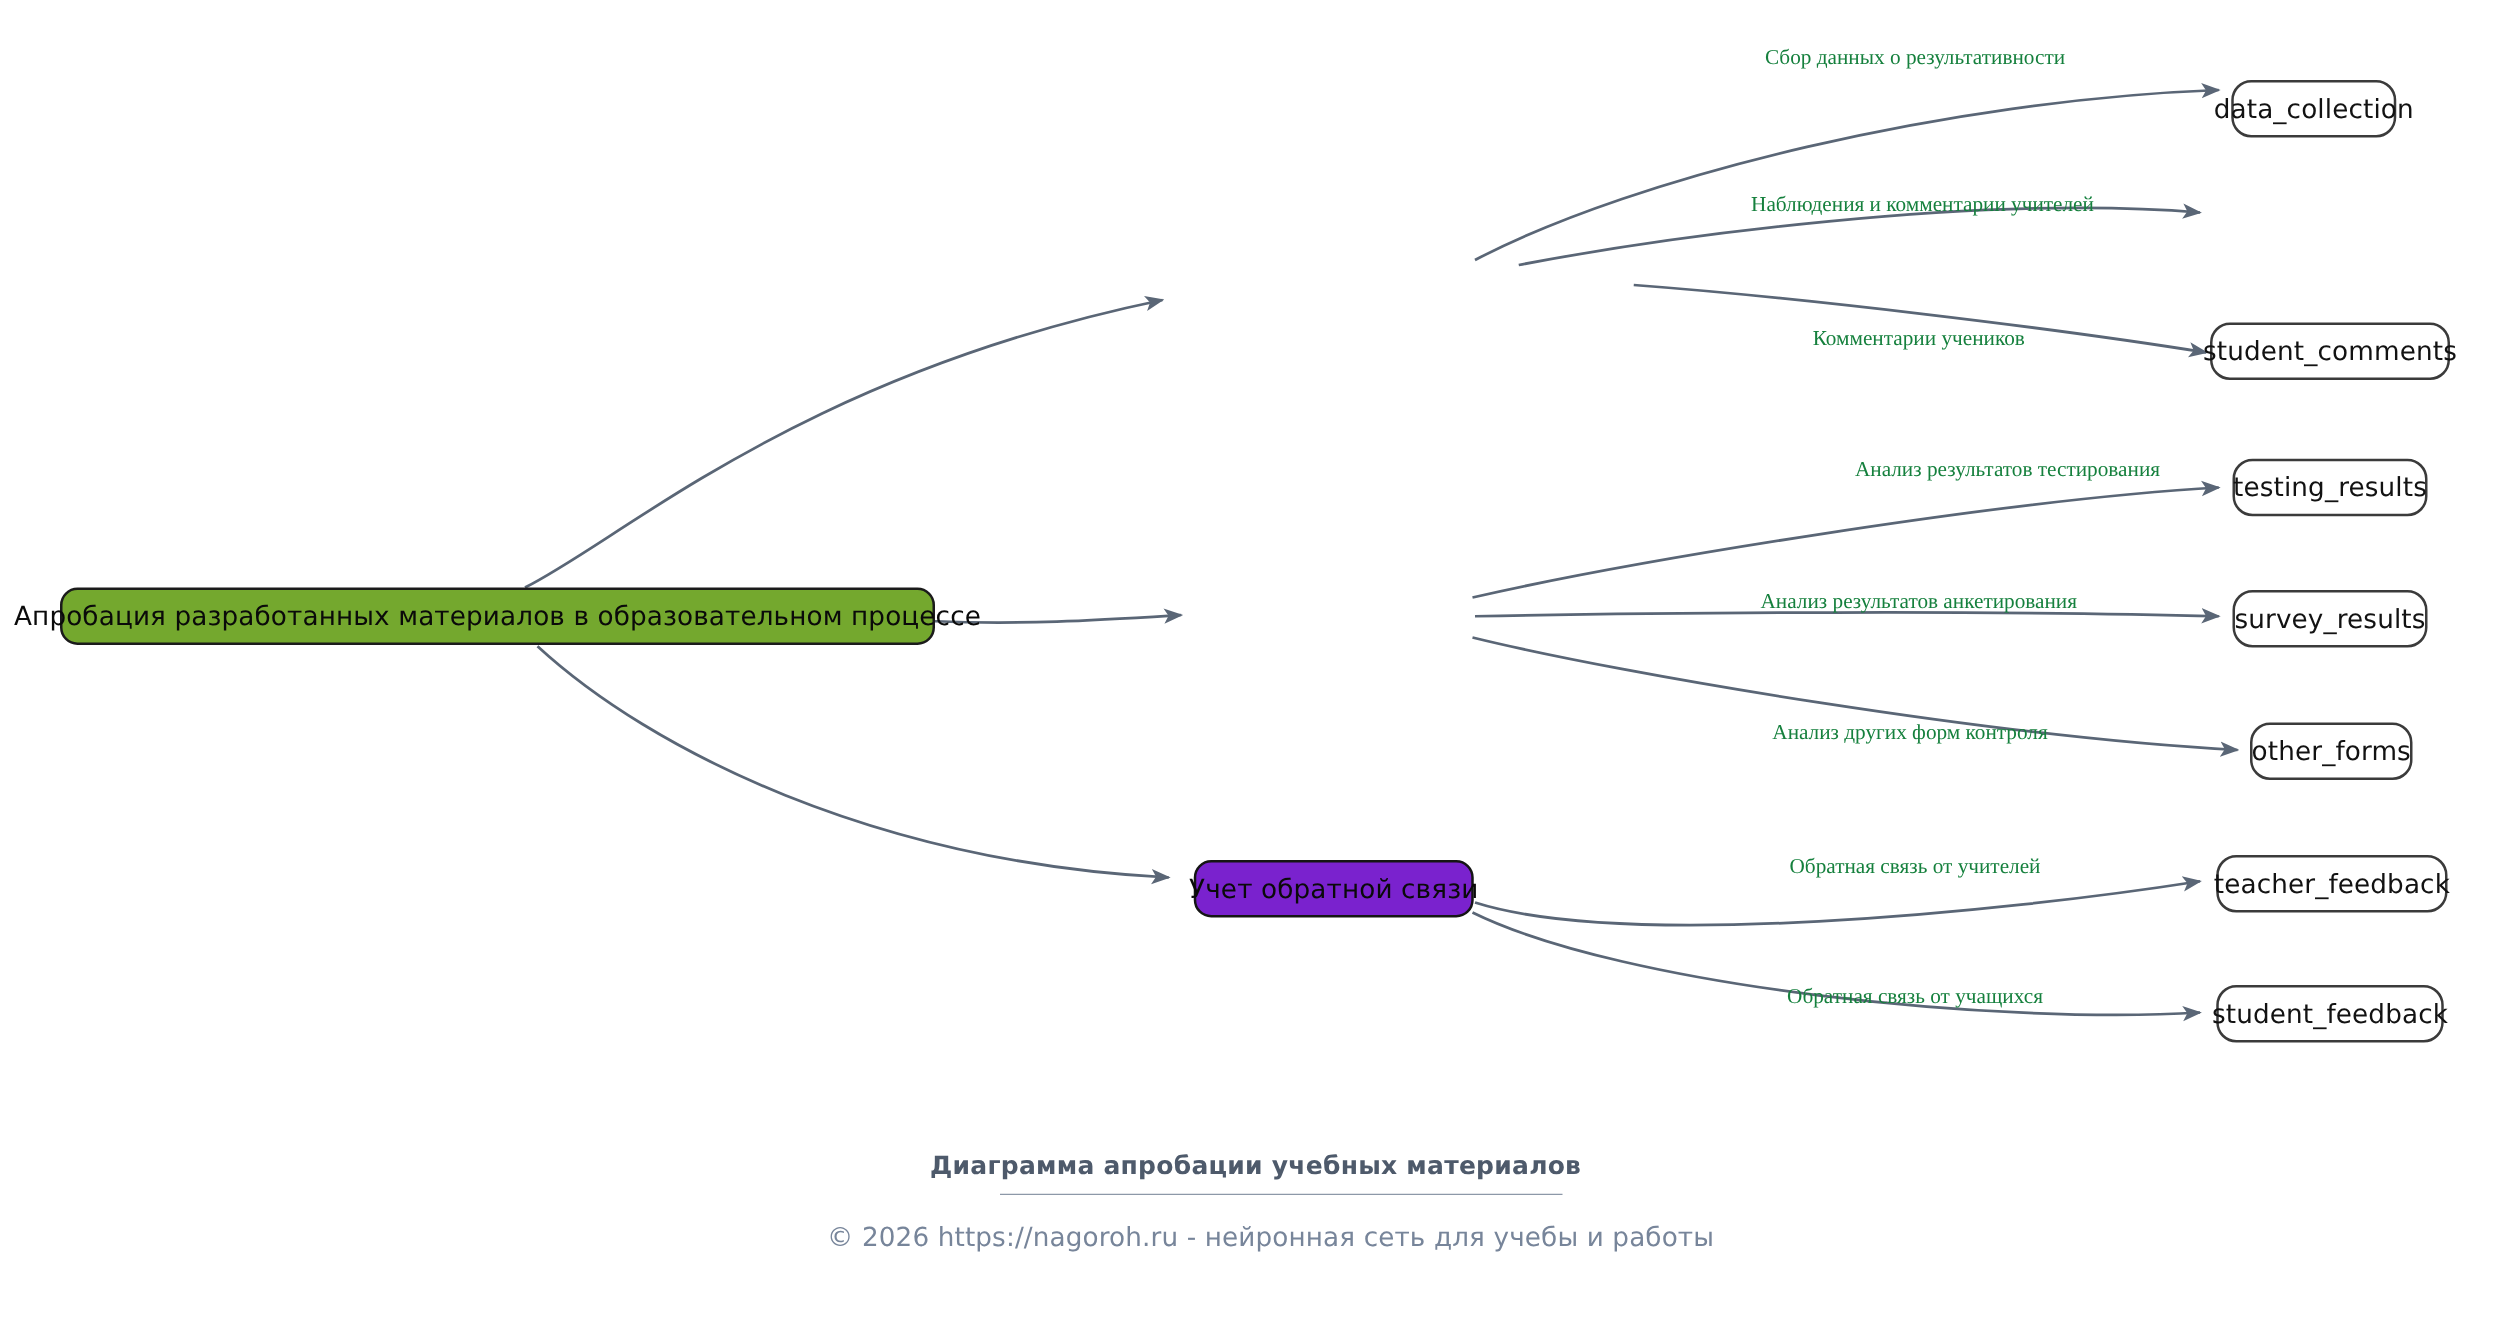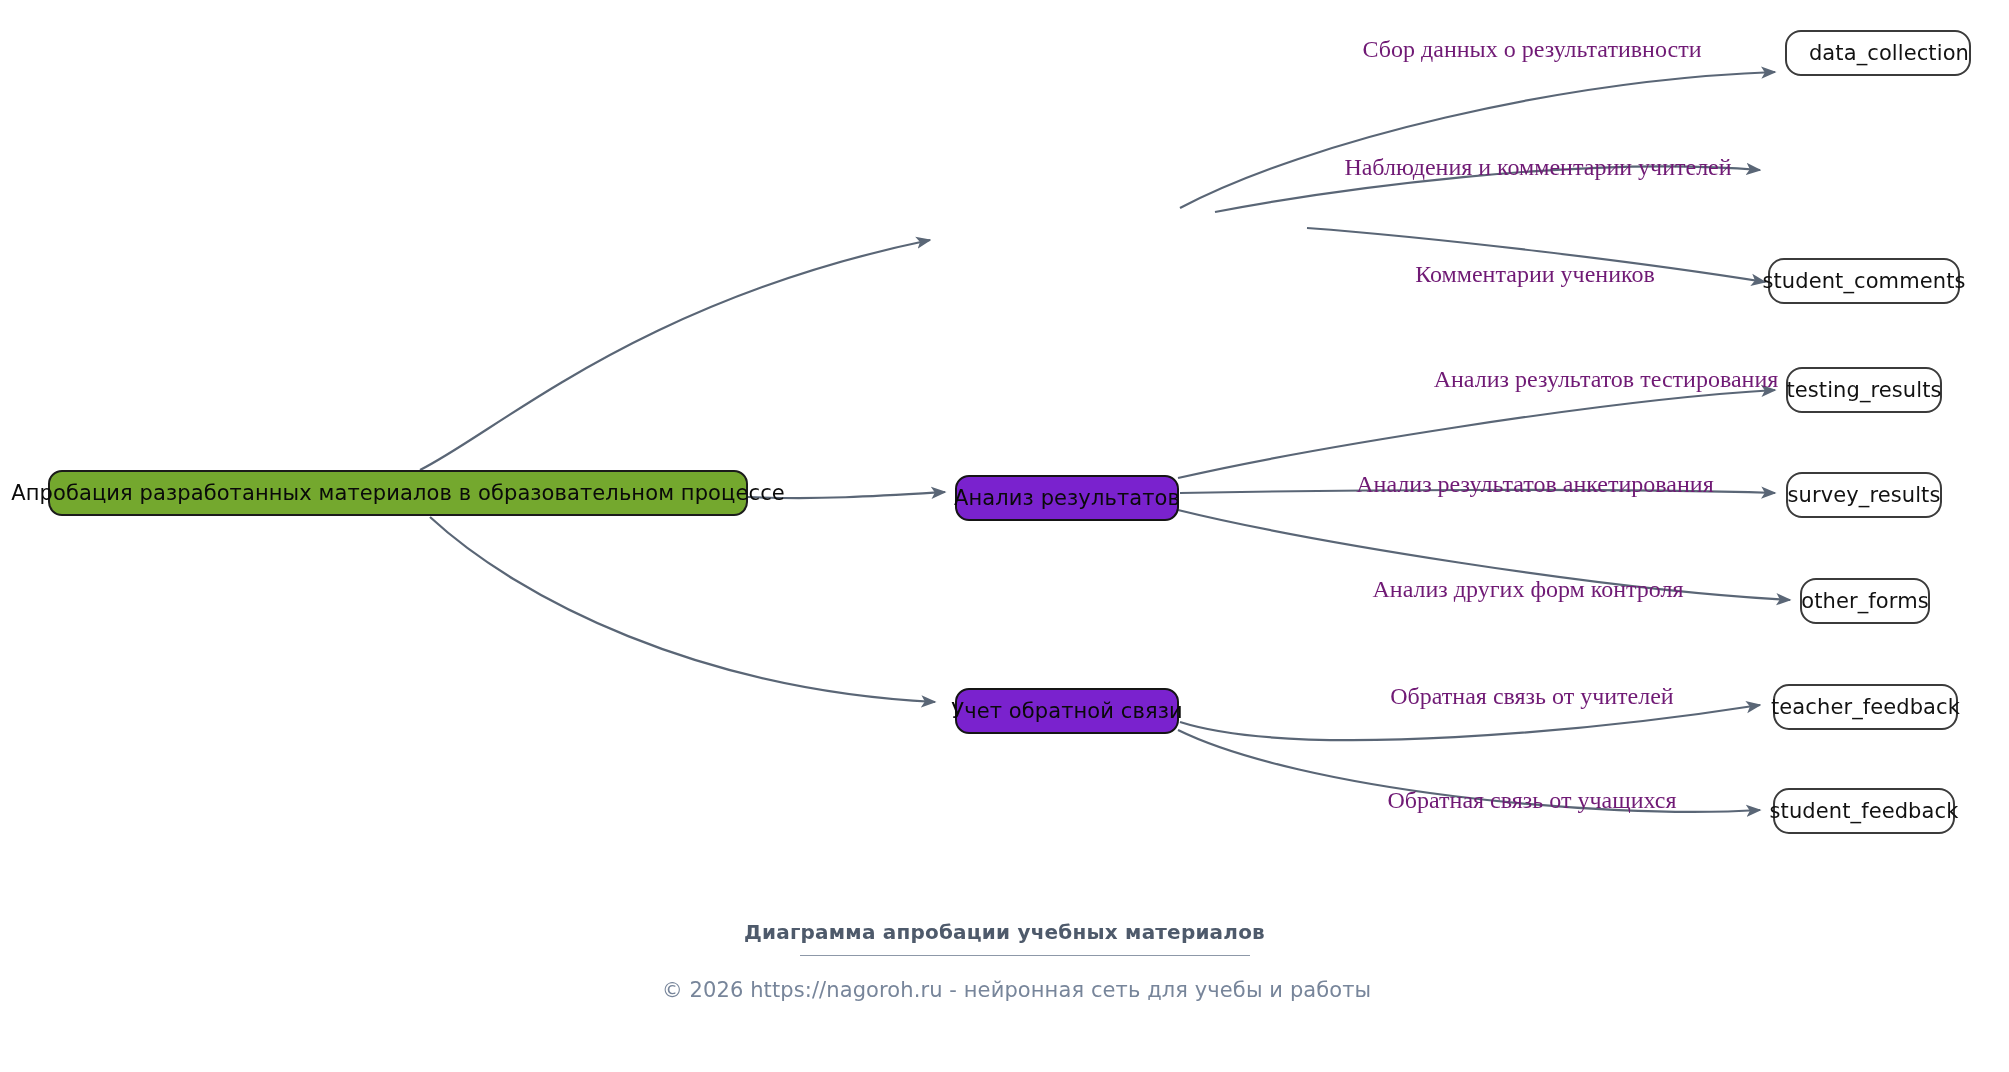--- a/index.html
+++ b/index.html
@@ -57,22 +57,22 @@
     background: #ffffff;
     border: 2px solid #3b3b3b;
     border-radius: 16px;
     color: #121212;
     font-size: 21px;
     letter-spacing: 0.1px;
   }
   .edge-label {
     position: absolute;
     font-family: "Liberation Serif", "DejaVu Serif", serif;
-    font-size: 24px;
-    color: #701a75;
+    font-size: 17px;
+    color: #15803d;
     white-space: nowrap;
     transform: translateX(-50%);
     line-height: 1;
   }
   .footer-title {
     position: absolute;
     left: 0;
     width: 2009px;
     text-align: center;
     top: 920px;
@@ -130,29 +130,26 @@
       <path d="M 1180 722 C 1300 760 1600 730 1760 705"></path>
       <path d="M 1178 730 C 1300 790 1600 820 1760 810"></path>
     </g>
   </svg>
 
   <div class="node node-root" style="left:48px; top:470px; width:700px; height:46px;">
     <span>Апробация разработанных материалов в образовательном процессе</span>
   </div>
 
 
-  <div class="node node-branch" style="left:955px; top:475px; width:224px; height:46px;">
-    <span>Анализ результатов</span>
-  </div>
 
   <div class="node node-branch" style="left:955px; top:688px; width:224px; height:46px;">
     <span>Учет обратной связи</span>
   </div>
 
-  <div class="node node-leaf" style="left:1785px; top:30px; width:186px; height:46px;justify-content:flex-end;">
+  <div class="node node-leaf" style="left:1785px; top:64px; width:132px; height:46px;">
     <span>data_collection</span>
   </div>
   <div class="node node-leaf" style="left:1768px; top:258px; width:192px; height:46px;">
     <span>student_comments</span>
   </div>
 
   <div class="node node-leaf" style="left:1786px; top:367px; width:156px; height:46px;">
     <span>testing_results</span>
   </div>
   <div class="node node-leaf" style="left:1786px; top:472px; width:156px; height:46px;">

